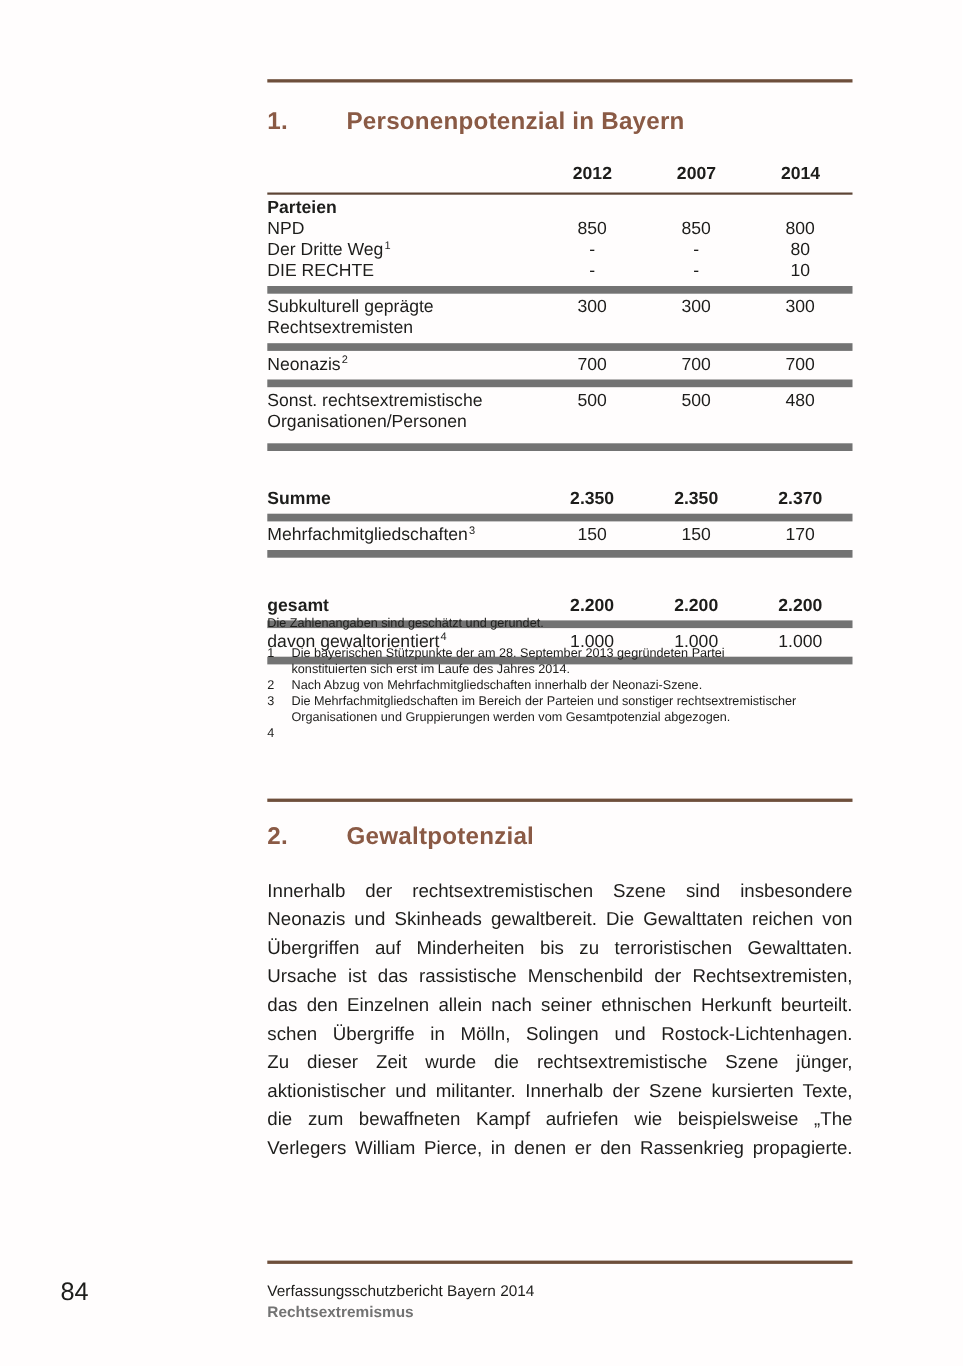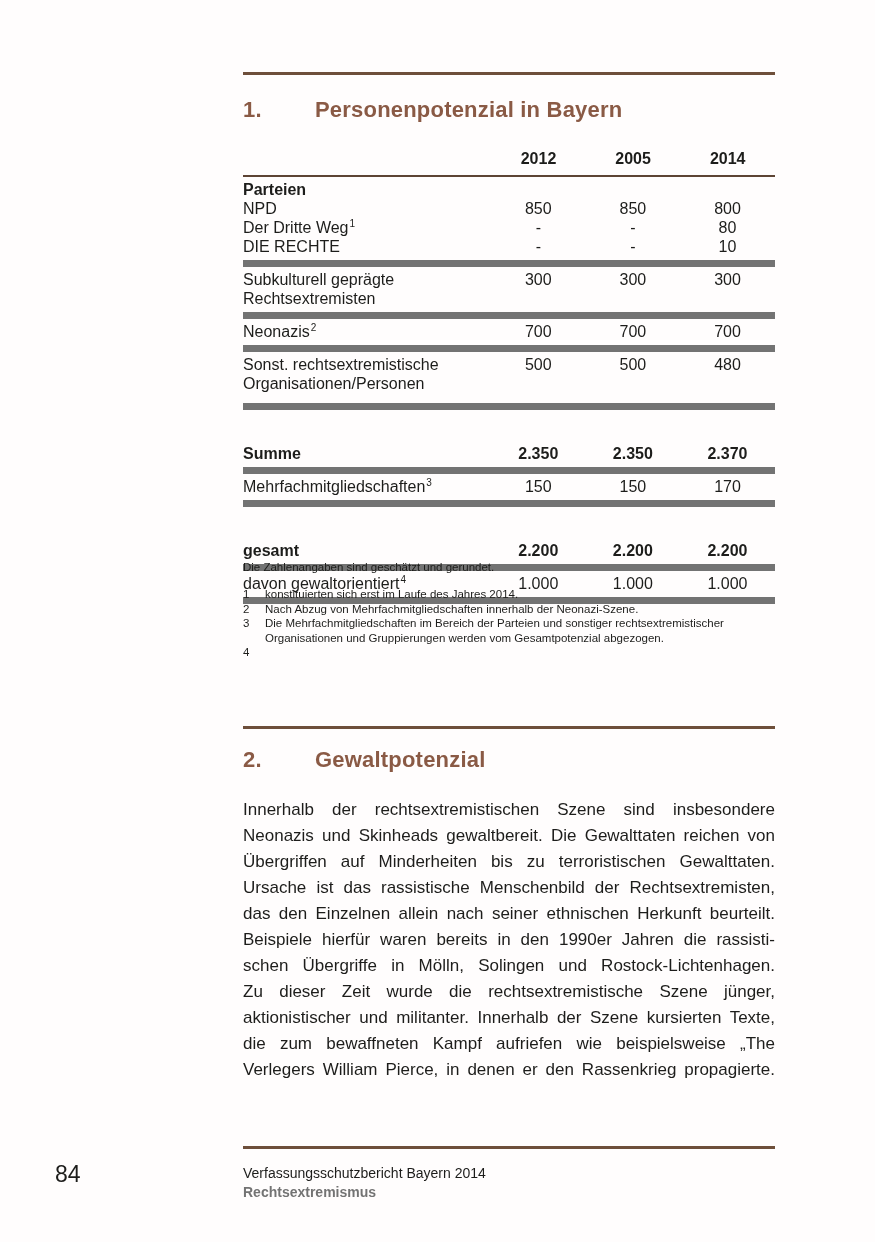--- a/index.html
+++ b/index.html
@@ -75,21 +75,21 @@
 
   <div class="abs heading" style="left:243px; top:97px; width:532px;">
     <span class="h-num">1.</span>
     <span>Personenpotenzial in Bayern</span>
   </div>
 
   <div class="abs tbl" style="left:243px; top:150px;">
     <div class="t-header">
       <div class="t-spacer"></div>
       <div class="t-cell">2012</div>
-      <div class="t-cell">2005</div>
+      <div class="t-cell">2007</div>
       <div class="t-cell">2014</div>
     </div>
     <div id="table-body">
         <div class="t-group">
           <div class="t-row">
             <div class="t-label b">Parteien</div>
             <div class="t-cell"></div>
             <div class="t-cell"></div>
             <div class="t-cell"></div>
           </div>
@@ -170,20 +170,21 @@
         </div>
       </div>
   </div>
 
   <div class="abs note" style="left:243px; top:560px; width:532px;">Die Zahlenangaben sind geschätzt und gerundet.</div>
 
   <div class="abs fn" style="left:243px; top:587px; width:532px;" id="footnotes">
       <div class="fn-item">
         <div class="fn-num">1</div>
         <div class="fn-text">
+          <div class="fn-line">Die bayerischen Stützpunkte der am 28. September 2013 gegründeten Partei</div>
           <div class="fn-line">konstituierten sich erst im Laufe des Jahres 2014.</div>
         </div>
       </div>
       <div class="fn-item">
         <div class="fn-num">2</div>
         <div class="fn-text">
           <div class="fn-line">Nach Abzug von Mehrfachmitgliedschaften innerhalb der Neonazi-Szene.</div>
         </div>
       </div>
       <div class="fn-item">
@@ -204,21 +205,20 @@
     <span class="h-num">2.</span>
     <span>Gewaltpotenzial</span>
   </div>
 
   <div class="abs para" style="left:243px; top:797px;" id="paragraph">
       <div class="p-line">Innerhalb der rechtsextremistischen Szene sind insbesondere</div>
       <div class="p-line">Neonazis und Skinheads gewaltbereit. Die Gewalttaten reichen von</div>
       <div class="p-line">Übergriffen auf Minderheiten bis zu terroristischen Gewalttaten.</div>
       <div class="p-line">Ursache ist das rassistische Menschenbild der Rechtsextremisten,</div>
       <div class="p-line">das den Einzelnen allein nach seiner ethnischen Herkunft beurteilt.</div>
-      <div class="p-line">Beispiele hierfür waren bereits in den 1990er Jahren die rassisti-</div>
       <div class="p-line">schen Übergriffe in Mölln, Solingen und Rostock-Lichtenhagen.</div>
       <div class="p-line">Zu dieser Zeit wurde die rechtsextremistische Szene jünger,</div>
       <div class="p-line">aktionistischer und militanter. Innerhalb der Szene kursierten Texte,</div>
       <div class="p-line">die zum bewaffneten Kampf aufriefen wie beispielsweise „The</div>
       <div class="p-line">Verlegers William Pierce, in denen er den Rassenkrieg propagierte.</div>
     </div>
 
   <div class="abs rule-thick" style="left:243px; top:1146px; width:532px;"></div>
   <div class="abs page-num" style="left:55px; top:1161px;">84</div>
   <div class="abs footer-text" style="left:243px; top:1164px; width:532px;">

